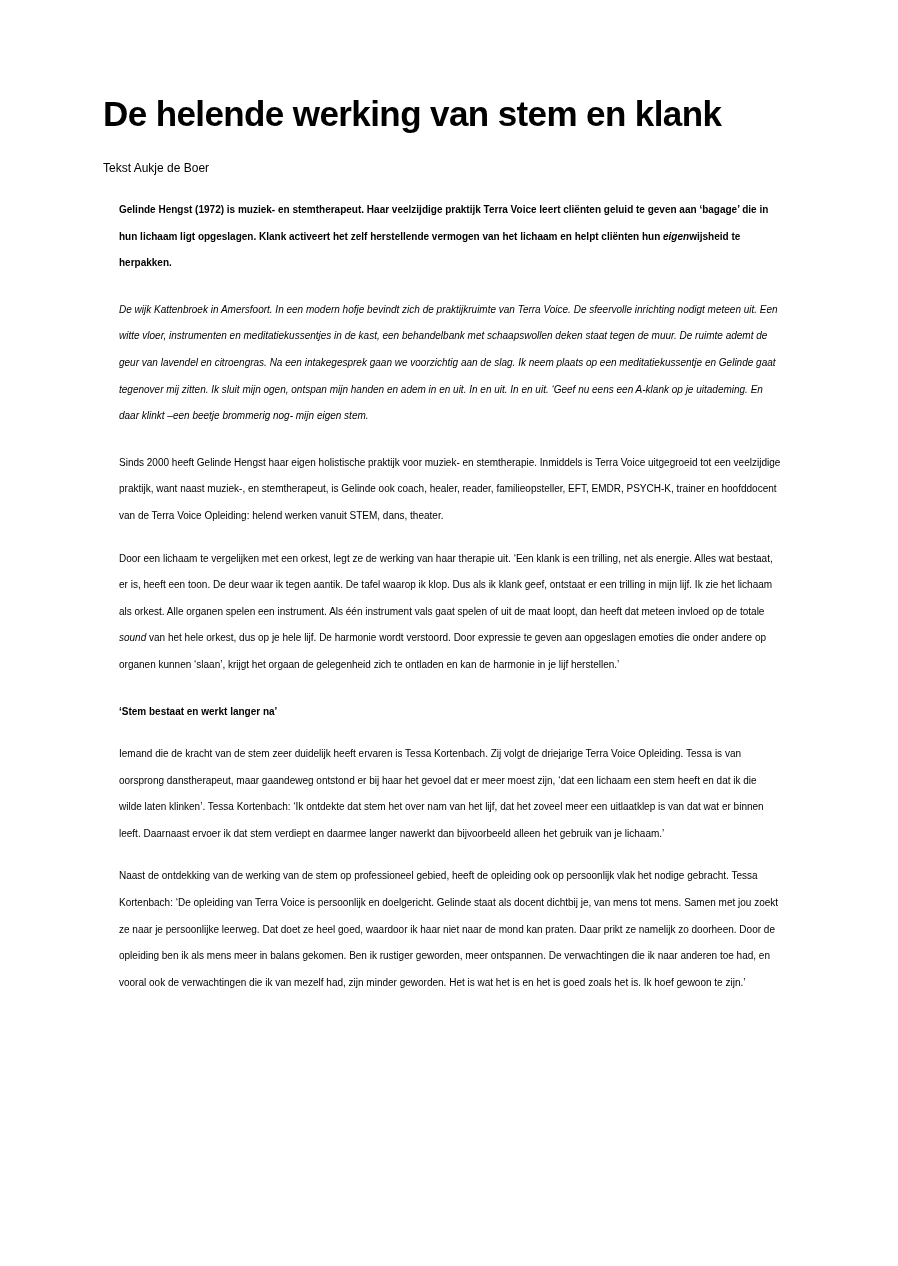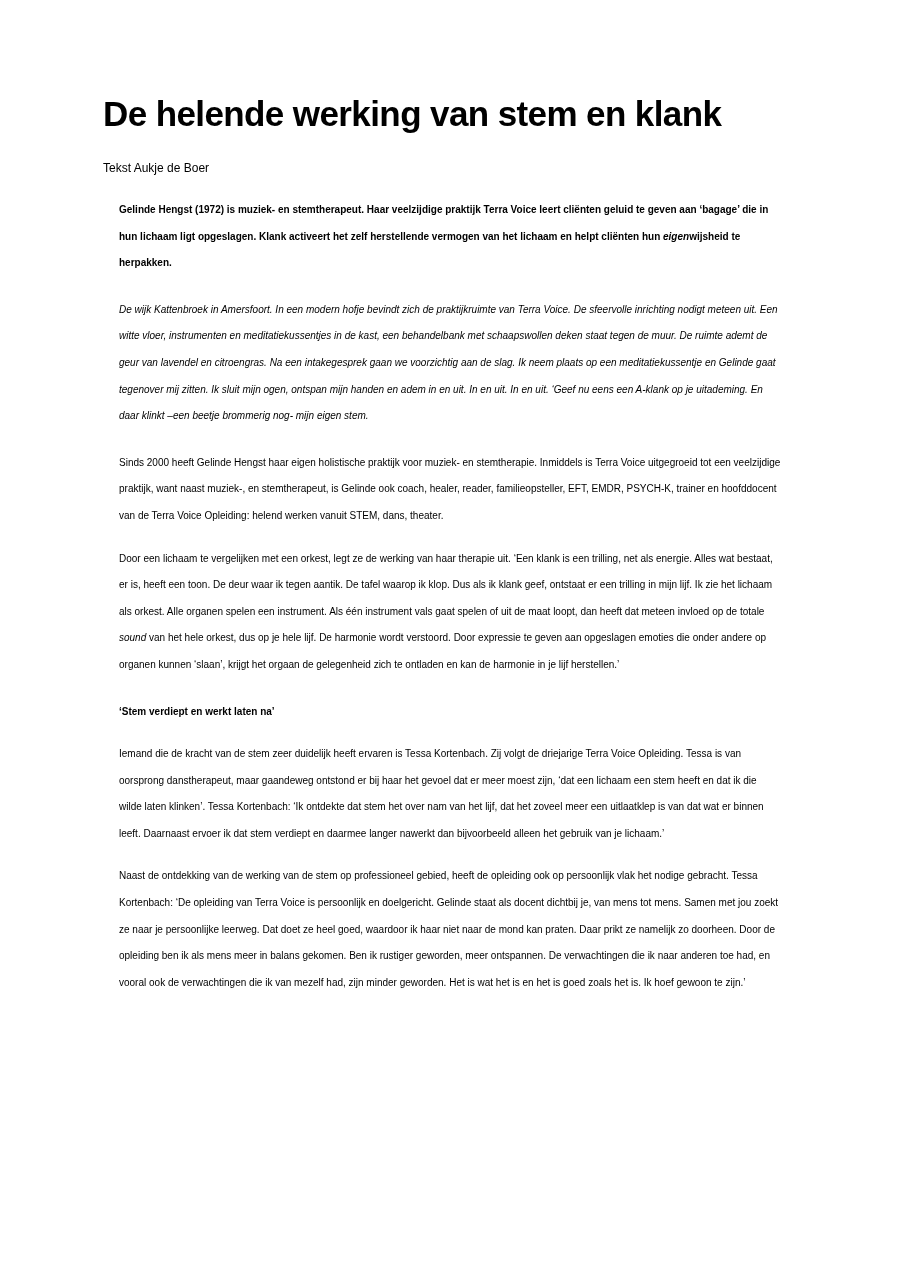--- a/index.html
+++ b/index.html
@@ -52,19 +52,19 @@
   <p class="byline">Tekst Aukje de Boer</p>
 
   <p class="para bold gap"><span>Gelinde Hengst (1972) is muziek- en stemtherapeut. Haar veelzijdige praktijk Terra Voice leert cliënten geluid te geven aan ‘bagage’ die in hun lichaam ligt opgeslagen. Klank activeert het zelf herstellende vermogen van het lichaam en helpt cliënten hun </span><em>eigen</em><span>wijsheid te herpakken.</span></p>
 
   <p class="para italic gap">De wijk Kattenbroek in Amersfoort. In een modern hofje bevindt zich de praktijkruimte van Terra Voice. De sfeervolle inrichting nodigt meteen uit. Een witte vloer, instrumenten en meditatiekussentjes in de kast, een behandelbank met schaapswollen deken staat tegen de muur. De ruimte ademt de geur van lavendel en citroengras. Na een intakegesprek gaan we voorzichtig aan de slag. Ik neem plaats op een meditatiekussentje en Gelinde gaat tegenover mij zitten. Ik sluit mijn ogen, ontspan mijn handen en adem in en uit. In en uit. In en uit. ‘Geef nu eens een A-klank op je uitademing. En daar klinkt –een beetje brommerig nog- mijn eigen stem.</p>
 
   <p class="para">Sinds 2000 heeft Gelinde Hengst haar eigen holistische praktijk voor muziek- en stemtherapie. Inmiddels is Terra Voice uitgegroeid tot een veelzijdige praktijk, want naast muziek-, en stemtherapeut, is Gelinde ook coach, healer, reader, familieopsteller, EFT, EMDR, PSYCH-K, trainer en hoofddocent van de Terra Voice Opleiding: helend werken vanuit STEM, dans, theater.</p>
 
   <p class="para gap"><span>Door een lichaam te vergelijken met een orkest, legt ze de werking van haar therapie uit. ‘Een klank is een trilling, net als energie. Alles wat bestaat, er is, heeft een toon. De deur waar ik tegen aantik. De tafel waarop ik klop. Dus als ik klank geef, ontstaat er een trilling in mijn lijf. Ik zie het lichaam als orkest. Alle organen spelen een instrument. Als één instrument vals gaat spelen of uit de maat loopt, dan heeft dat meteen invloed op de totale </span><em>sound</em><span> van het hele orkest, dus op je hele lijf. De harmonie wordt verstoord. Door expressie te geven aan opgeslagen emoties die onder andere op organen kunnen ‘slaan’, krijgt het orgaan de gelegenheid zich te ontladen en kan de harmonie in je lijf herstellen.’</span></p>
 
-  <p class="para bold">‘Stem verdiept en werkt laten na’</p>
+  <p class="para bold">‘Stem bestaat en werkt langer na’</p>
 
   <p class="para">Iemand die de kracht van de stem zeer duidelijk heeft ervaren is Tessa Kortenbach. Zij volgt de driejarige Terra Voice Opleiding. Tessa is van oorsprong danstherapeut, maar gaandeweg ontstond er bij haar het gevoel dat er meer moest zijn, ‘dat een lichaam een stem heeft en dat ik die wilde laten klinken’. Tessa Kortenbach: ‘Ik ontdekte dat stem het over nam van het lijf, dat het zoveel meer een uitlaatklep is van dat wat er binnen leeft. Daarnaast ervoer ik dat stem verdiept en daarmee langer nawerkt dan bijvoorbeeld alleen het gebruik van je lichaam.’</p>
 
   <p class="para">Naast de ontdekking van de werking van de stem op professioneel gebied, heeft de opleiding ook op persoonlijk vlak het nodige gebracht. Tessa Kortenbach: ‘De opleiding van Terra Voice is persoonlijk en doelgericht. Gelinde staat als docent dichtbij je, van mens tot mens. Samen met jou zoekt ze naar je persoonlijke leerweg. Dat doet ze heel goed, waardoor ik haar niet naar de mond kan praten. Daar prikt ze namelijk zo doorheen. Door de opleiding ben ik als mens meer in balans gekomen. Ben ik rustiger geworden, meer ontspannen. De verwachtingen die ik naar anderen toe had, en vooral ook de verwachtingen die ik van mezelf had, zijn minder geworden. Het is wat het is en het is goed zoals het is. Ik hoef gewoon te zijn.’</p>
 
 </div>
 
 </body></html>

